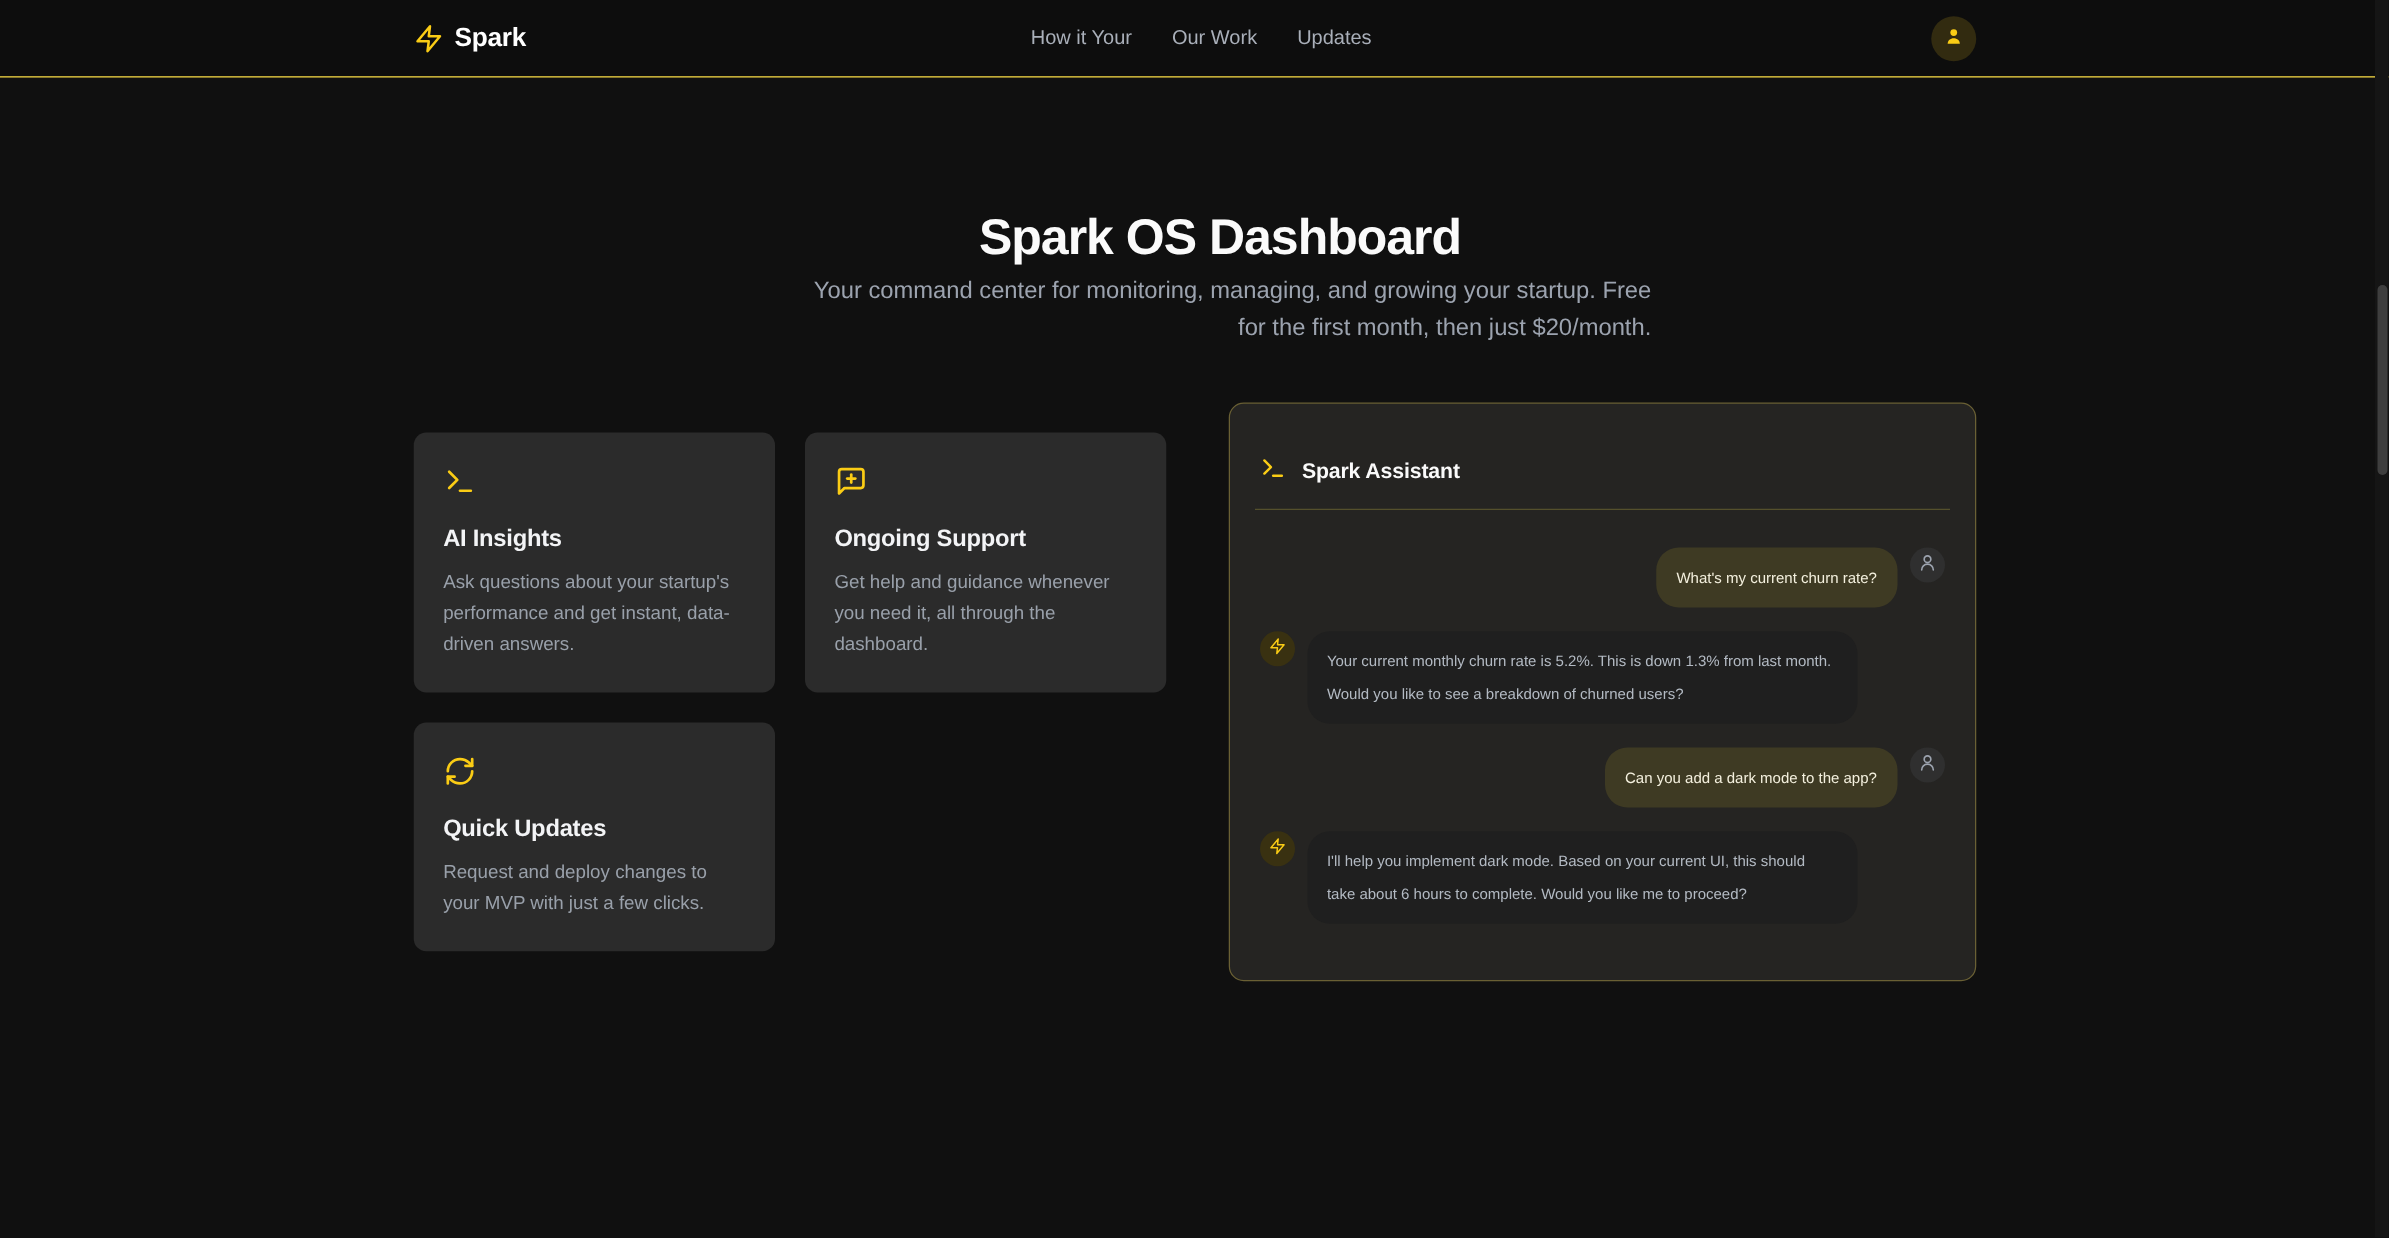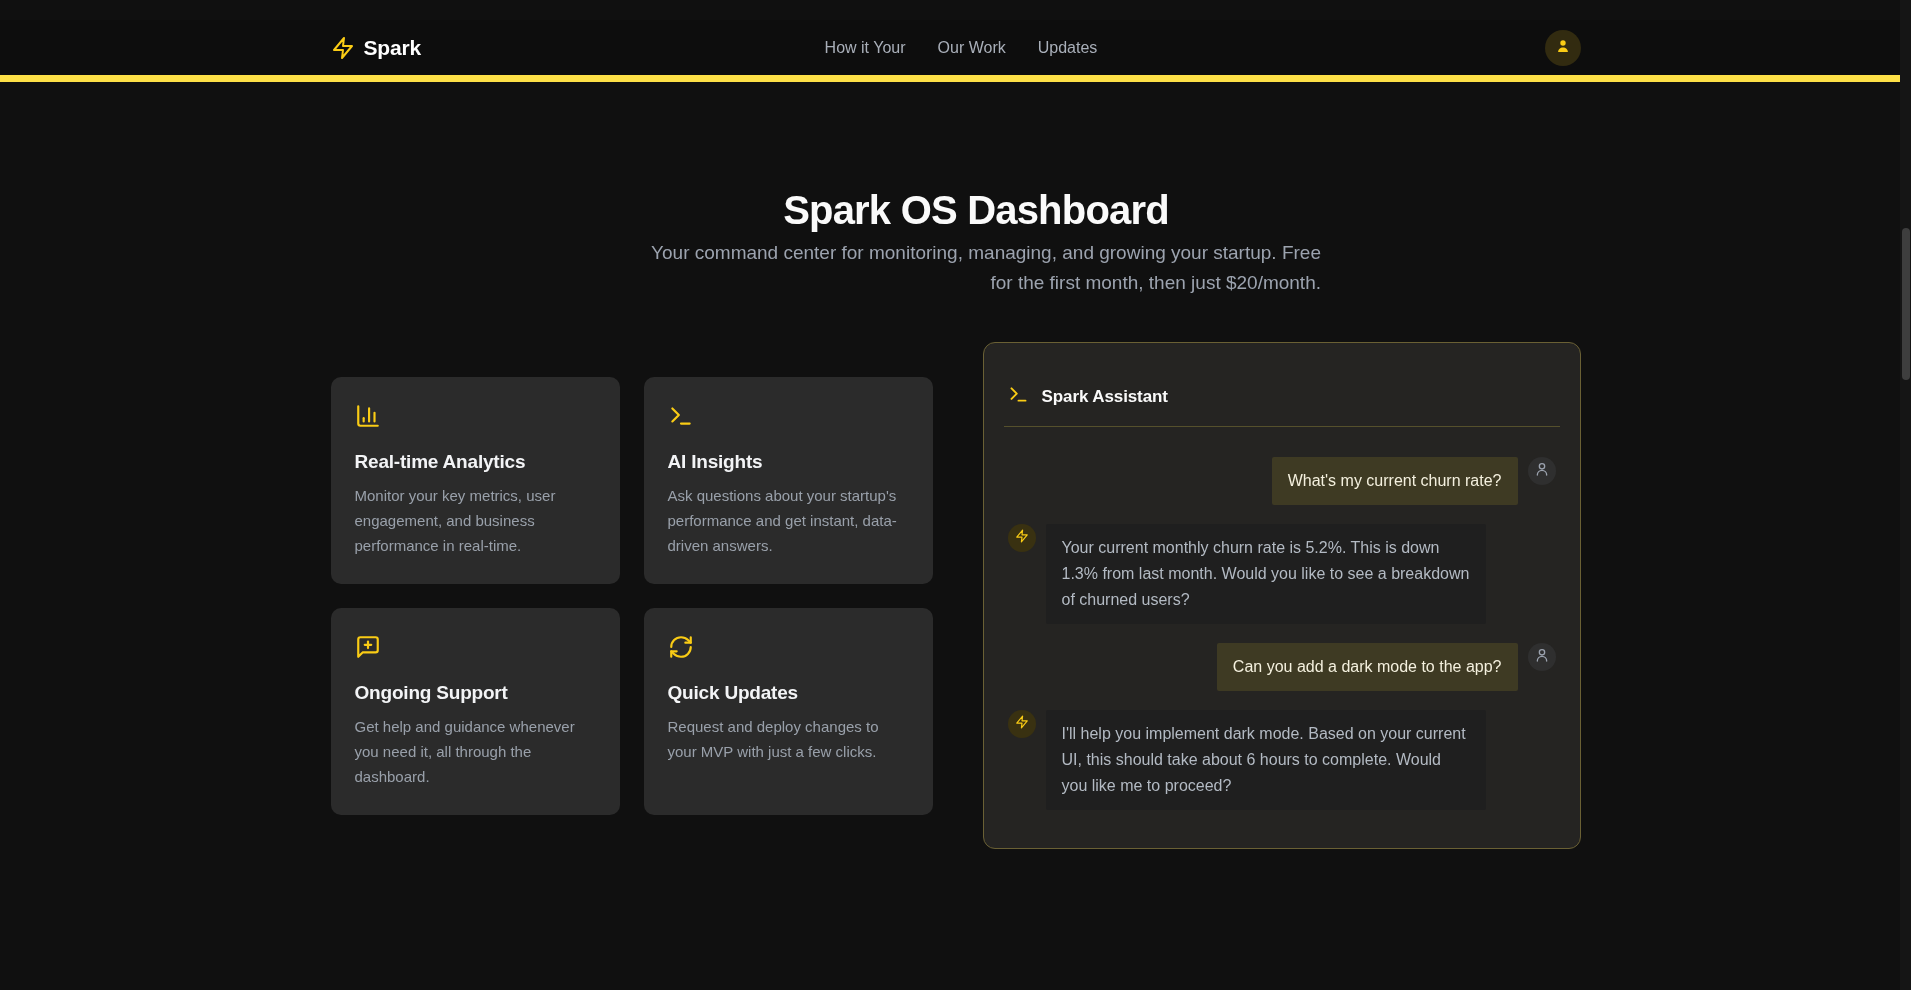--- a/index.html
+++ b/index.html
@@ -19,22 +19,21 @@
   body{
     background:var(--page-bg);
     font-family:"Liberation Sans","DejaVu Sans",sans-serif;
     color:#f5f5f5;
     position:relative;
   }
   
   .navbar{
     height:62px;
     background:var(--nav-bg);
-    border-bottom:7px solid #fde047;
-    margin-top:20px;
+    border-bottom:1px solid #fde047;
   }
   .nav-inner{
     width:1250px;height:100%;margin:0 auto;
     display:flex;align-items:center;justify-content:space-between;
     position:relative;
   }
   .brand{display:flex;align-items:center;gap:9px;cursor:pointer;}
   .brand svg{display:block;}
   .brand-name{font-size:21px;font-weight:700;color:#fff;letter-spacing:-.2px;}
   .nav-links{
@@ -96,22 +95,22 @@
   }
   .msg-row{display:flex;align-items:flex-start;gap:10px;}
   .msg-row.user{justify-content:flex-end;}
   .chat-avatar{
     width:28px;height:28px;border-radius:50%;flex:0 0 auto;
     display:flex;align-items:center;justify-content:center;
   }
   .user-avatar{background:#2f2f2f;color:#9ca3af;}
   .bot-avatar{background:#393111;color:var(--accent);}
   .bubble{
-    border-radius:2px;padding:11px 16px;
-    font-size:16px;line-height:26px;max-width:440px;
+    border-radius:18px;padding:11px 16px;
+    font-size:12px;line-height:26px;max-width:440px;
   }
   .user-bubble{background:var(--bubble-user);color:#f4f0de;}
   .bot-bubble{background:var(--bubble-bot);color:var(--bubble-bot-text);}
   
   .scrollbar-track{
     position:absolute;top:0;right:0;width:11px;height:990px;
     background:#151515;
   }
   .scrollbar-thumb{
     position:absolute;top:228px;right:1px;width:8px;height:152px;
@@ -149,32 +148,20 @@
 
 <section class="hero">
   <h1 class="hero-title">Spark OS Dashboard</h1>
   <p class="hero-subtitle">Your command center for monitoring, managing, and growing your startup. Free for the first month, then just $20/month.</p>
 </section>
 
 <section class="content-row">
 
   <div class="features-grid">
 
-    <div class="feature-card">
-      <span class="feature-icon">
-        <svg width="26" height="26" viewBox="0 0 24 24" fill="none" stroke="currentColor" stroke-width="2" stroke-linecap="round" stroke-linejoin="round">
-          <path d="M3 3v16a2 2 0 0 0 2 2h16"></path>
-            <path d="M8 17v-3"></path>
-            <path d="M13 17V5"></path>
-            <path d="M18 17V9"></path>
-        </svg>
-      </span>
-      <div class="feature-title">Real-time Analytics</div>
-      <div class="feature-desc">Monitor your key metrics, user engagement, and business performance in real-time.</div>
-    </div>
 
     <div class="feature-card">
       <span class="feature-icon">
         <svg width="26" height="26" viewBox="0 0 24 24" fill="none" stroke="currentColor" stroke-width="2" stroke-linecap="round" stroke-linejoin="round">
           <polyline points="4 17 10 11 4 5"></polyline>
             <line x1="12" y1="19" x2="20" y2="19"></line>
         </svg>
       </span>
       <div class="feature-title">AI Insights</div>
       <div class="feature-desc">Ask questions about your startup's performance and get instant, data-driven answers.</div>

